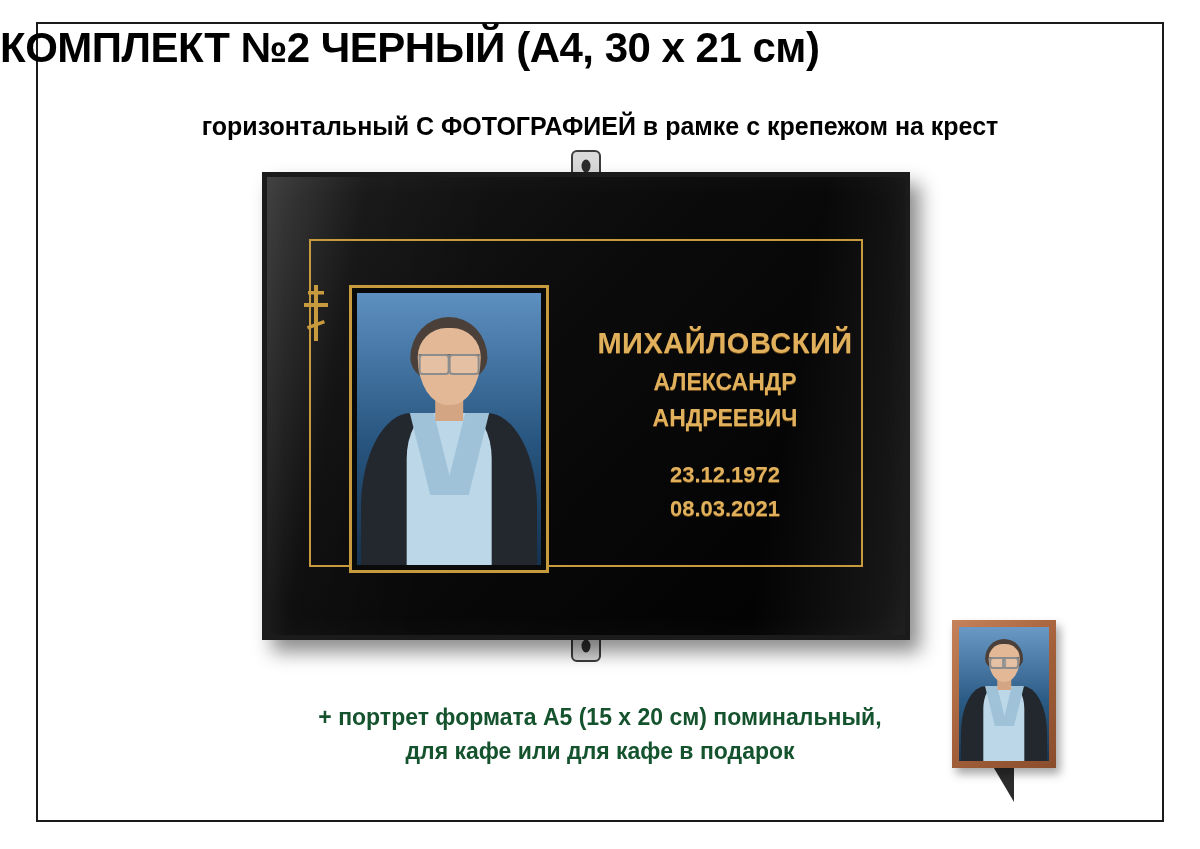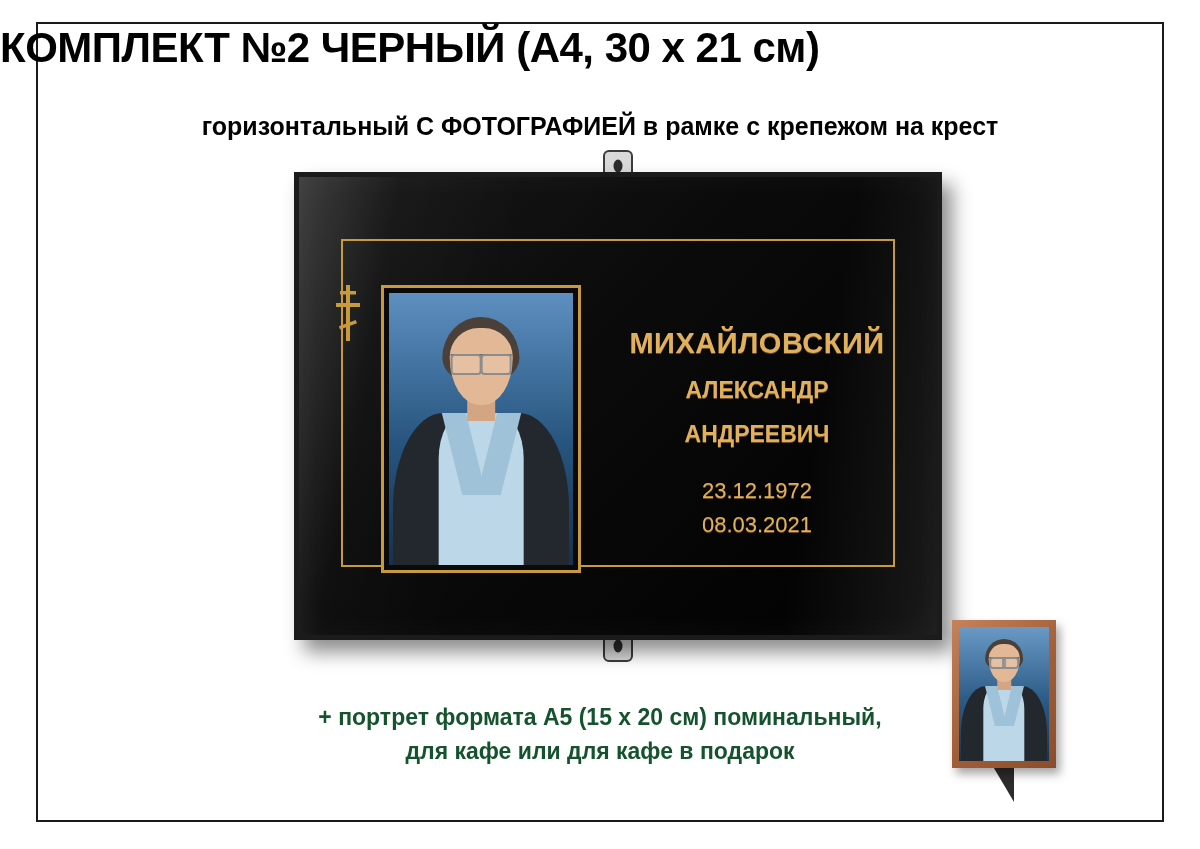--- a/index.html
+++ b/index.html
@@ -48,21 +48,21 @@
     font-size: 25px;
     font-weight: bold;
     color: #000000;
     white-space: nowrap;
     margin-top: 8px;
   }
 
   
   .plaque-wrap {
     position: absolute;
-    left: 288px;
+    left: 256px;
     top: 150px;
     width: 660px;
     height: 512px;
   }
   
   .lug {
     position: absolute;
     left: 50%;
     transform: translateX(-50%);
     width: 26px;
@@ -238,30 +238,30 @@
     font-weight: bold;
     color: #e0b05c;
     letter-spacing: 0.5px;
     text-shadow: 0 1px 0 #6b4a18;
     white-space: nowrap;
   }
   .firstname, .patronymic {
     font-size: 23px;
     font-weight: bold;
     color: #e0b05c;
-    margin-top: 17px;
+    margin-top: 9px;
     text-shadow: 0 1px 0 #6b4a18;
     white-space: nowrap;
   }
   .dates {
     margin-top: 30px;
   }
   .date {
     font-size: 22px;
-    font-weight: normal;
+    font-weight: bold;
     color: #e0b05c;
     margin-top: 8px;
     text-shadow: 0 1px 0 #6b4a18;
   }
 
   
   .note {
     position: absolute;
     left: 180px;
     top: 700px;

